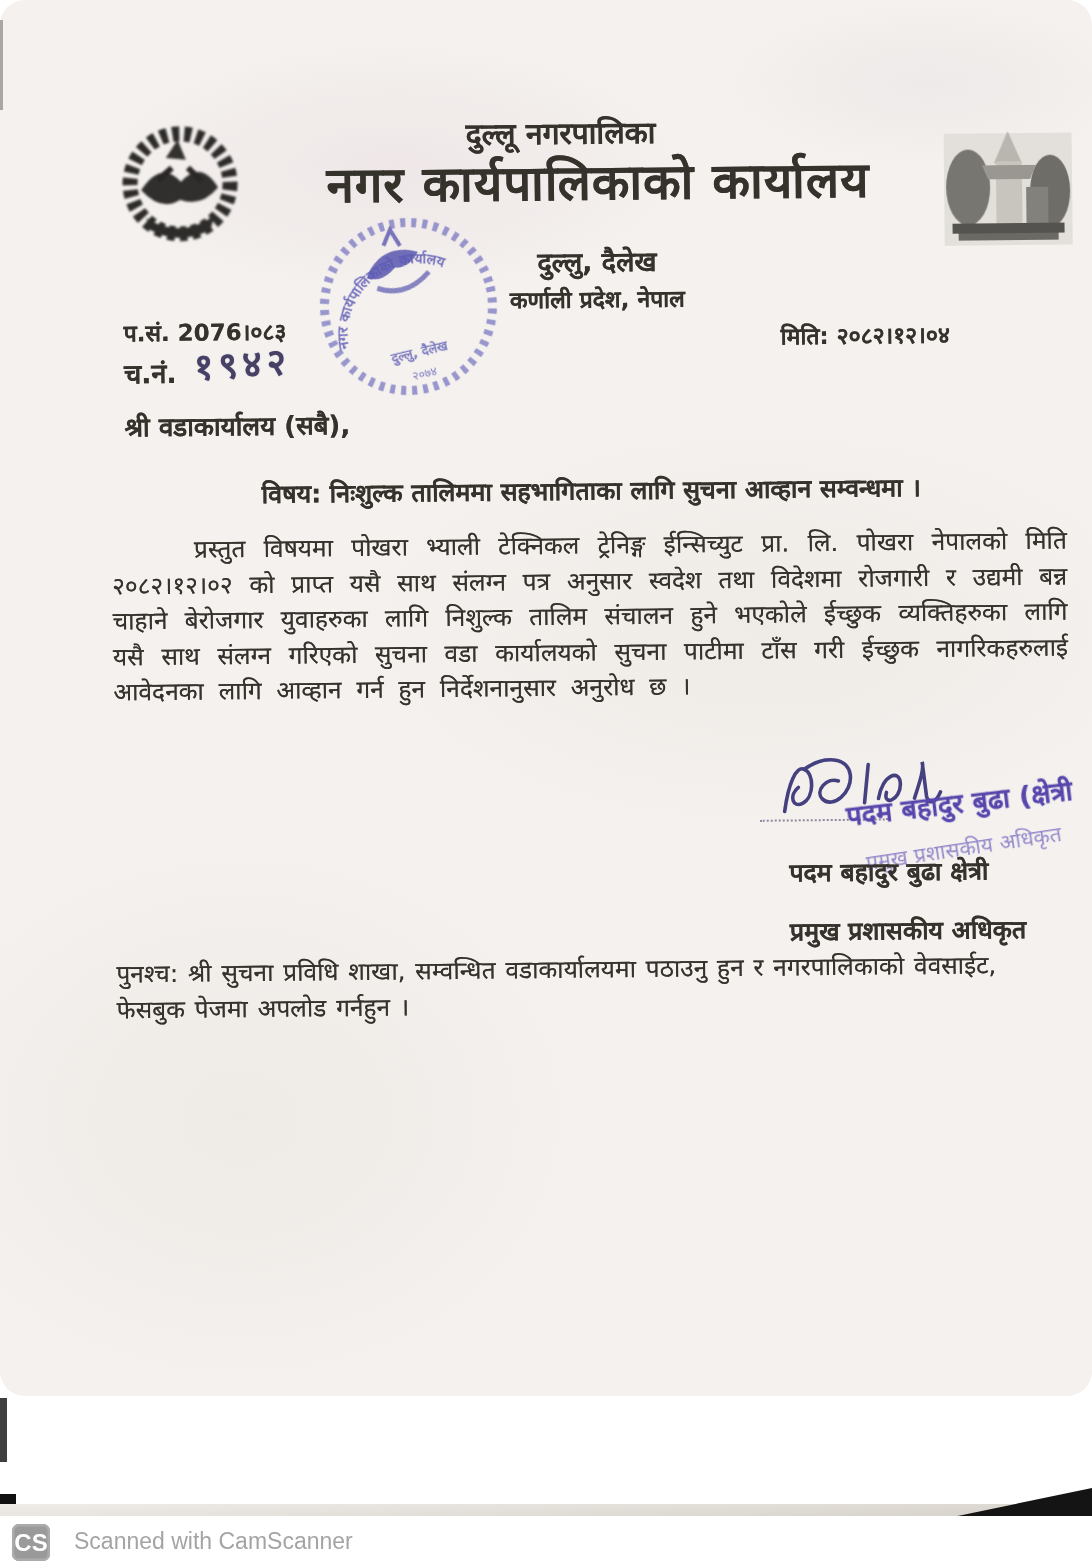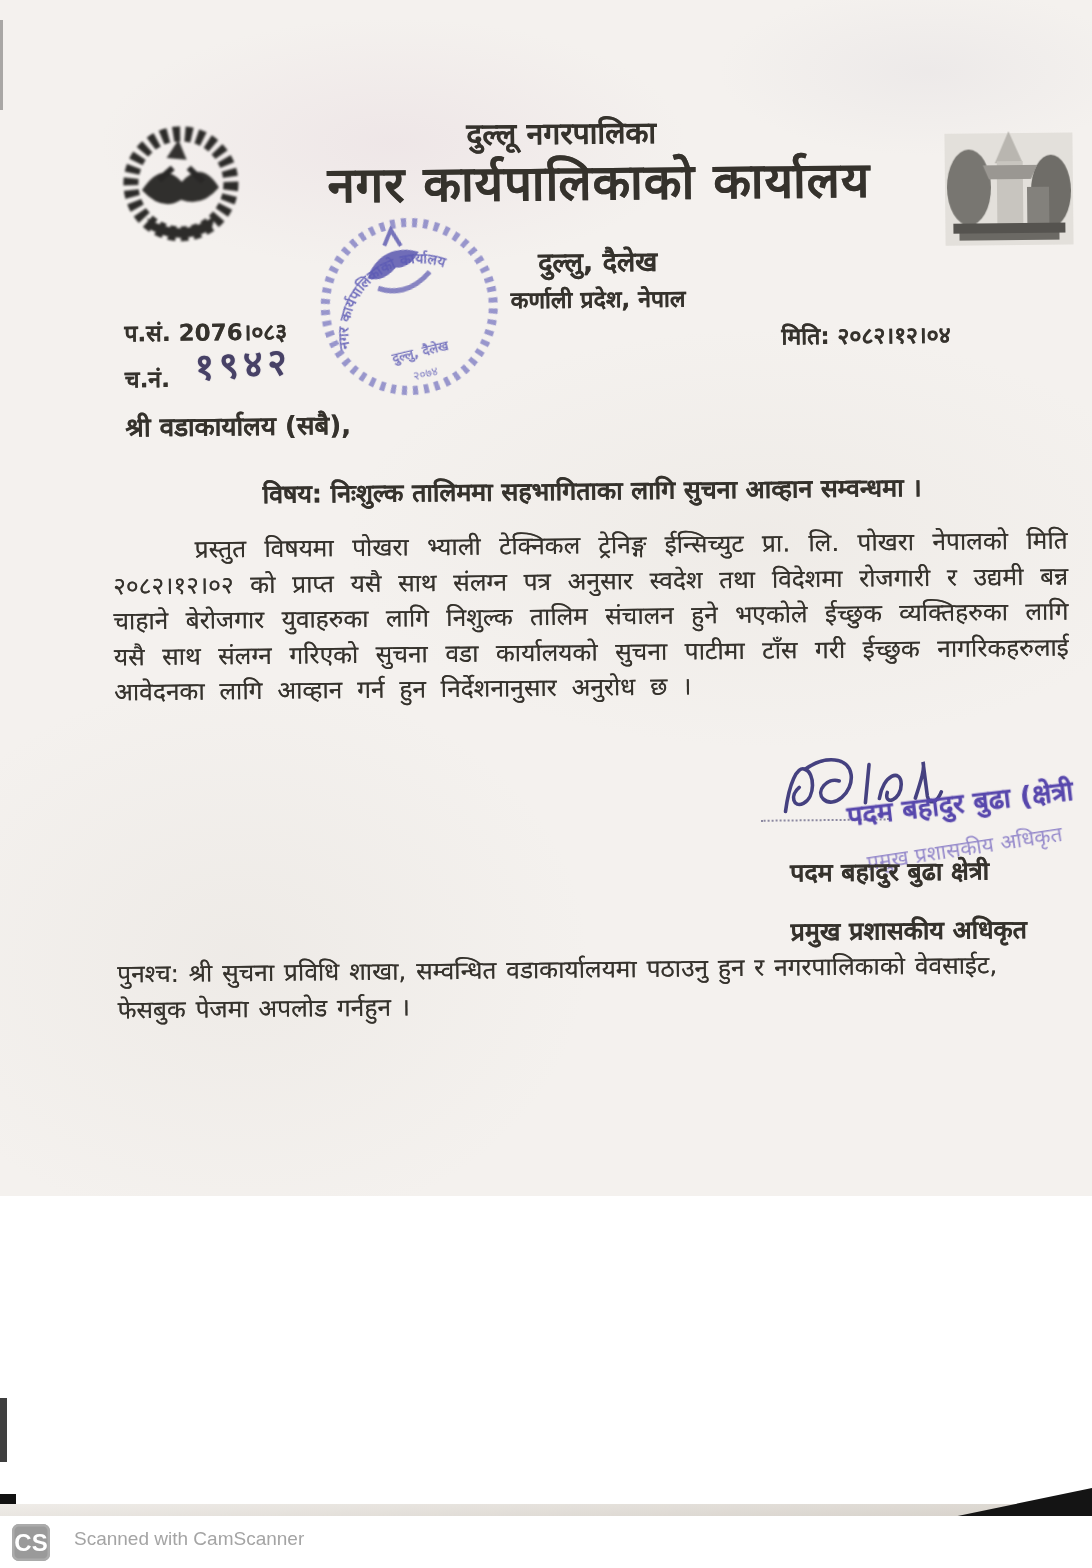--- a/index.html
+++ b/index.html
@@ -1,35 +1,35 @@
 <!DOCTYPE html>
 <html><head>
 <meta charset="utf-8">
 <style>
   html,body{margin:0;padding:0;background:#e9e9e9;}
   #page{position:relative;width:1092px;height:1568px;overflow:hidden;background:#fff;
         font-family:"DejaVu Sans",sans-serif;}
-  .paper{position:absolute;left:0;top:0;width:1092px;height:1196px;
+  .paper{position:absolute;left:0;top:0;width:1092px;height:1396px;
      background:
        radial-gradient(420px 180px at 36% 12%, rgba(216,188,204,.20), transparent 70%),
        radial-gradient(600px 300px at 70% 45%, rgba(212,206,196,.16), transparent 70%),
        radial-gradient(500px 400px at 22% 80%, rgba(202,196,186,.14), transparent 70%),
        radial-gradient(300px 120px at 85% 6%, rgba(205,200,210,.18), transparent 70%),
-       #f4f1ee;}
+       #f4f1ee; border-radius: 25px;}
   .tilt{position:absolute;inset:0;transform:rotate(-0.6deg);transform-origin:50% 40%;}
   .abs{position:absolute;}
   .ctr{transform:translateX(-50%);white-space:nowrap;}
   .ink{color:#35322c;text-shadow:0 0 .6px rgba(45,42,38,.65);}
   .b{font-weight:bold;}
   .org-top{left:565px;top:112px;font-size:30px;}
   .org-main{left:602px;top:148px;font-size:49px;letter-spacing:1px;}
   .place{left:600px;top:243px;font-size:27px;}
   .province{left:600px;top:283px;font-size:23px;}
   .refline{left:126px;top:312px;font-size:23px;}
-  .dispatchline{left:126px;top:358px;font-size:23px;text-align:right;}
+  .dispatchline{left:126px;top:350px;font-size:27px;text-align:right;}
   .dispatch-hand{left:196px;top:334px;font-size:37px;color:#474166;font-weight:600;
       letter-spacing:5px;transform:rotate(-3deg);text-shadow:0 0 1px rgba(60,55,100,.5);}
   .dateline{left:783px;top:322px;font-size:23px;}
   .addressee{left:126px;top:404px;font-size:26px;}
   .subject{left:592px;top:473px;font-size:25px;}
   .bodytext{left:112px;top:528px;width:955px;font-size:24.5px;line-height:35.5px;
       text-align:justify;text-indent:82px;word-spacing:7px;}
   .postscript{left:112px;top:952px;width:952px;font-size:24.5px;line-height:36px;
       text-align:left;word-spacing:2px;}
   .signer-name{left:786px;top:857px;font-size:25px;}
@@ -48,21 +48,21 @@
   .corner-black{left:948px;top:1488px;width:144px;height:30px;background:#141414;
       clip-path:polygon(0 100%,100% 0,100% 100%);}
   .ledge-black{left:0;top:1398px;width:7px;height:64px;background:#1d1d1d;opacity:.85;}
   .ledge-black2{left:0;top:1494px;width:16px;height:24px;background:#111;}
   .topmark{left:0;top:20px;width:3px;height:90px;background:rgba(30,30,30,.35);}
   .footer{position:absolute;left:0;top:1516px;width:1092px;height:52px;background:#ffffff;}
   .cs-logo{position:absolute;left:12px;top:8px;width:38px;height:37px;border-radius:7px;
       background:#9a9a9a;color:#fff;display:flex;align-items:center;justify-content:center;
       font-family:"Liberation Sans",sans-serif;font-size:24px;font-weight:bold;
       box-shadow:inset 0 0 0 2.5px #ababab;}
-  .cs-text{position:absolute;left:74px;top:12px;color:#a4a4a4;font-size:19px;
+  .cs-text{position:absolute;left:74px;top:12px;color:#a4a4a4;font-size:23px;
       font-family:"Liberation Sans",sans-serif;}
 </style>
 </head>
 <body>
 
 <div id="page">
   <div class="paper">
     <div class="tilt">
 
       <svg class="abs emblem-left" width="148" height="138" viewBox="0 0 148 138">

